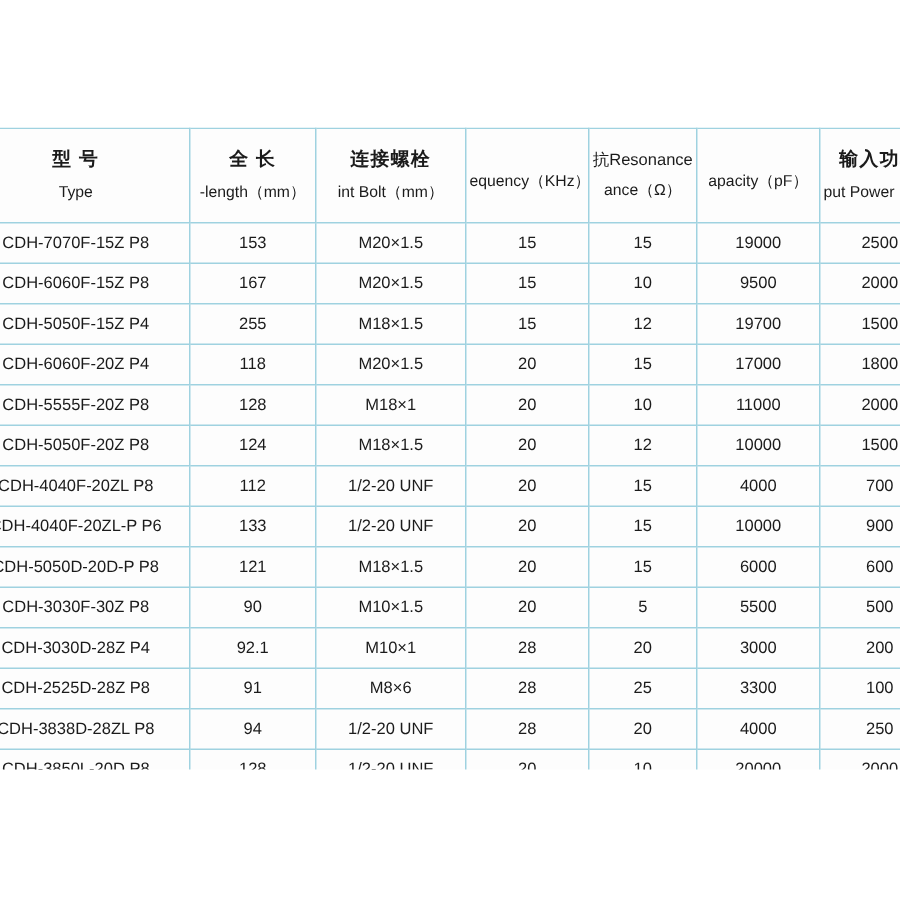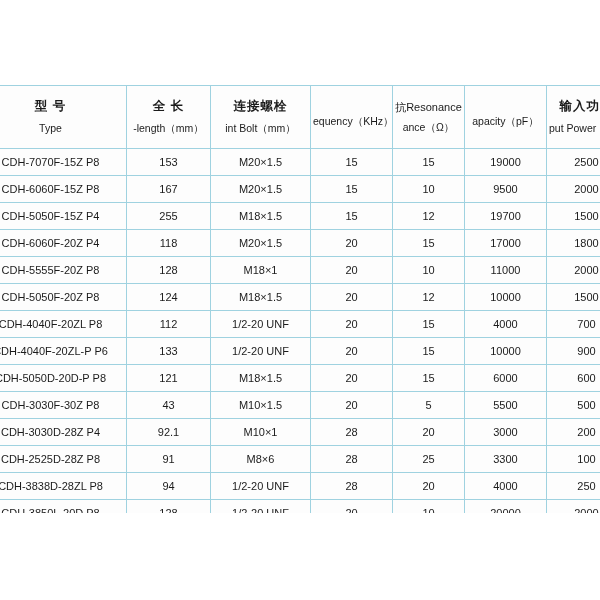--- a/index.html
+++ b/index.html
@@ -219,21 +219,21 @@
             <td class="cell-type">CDH-5050D-20D-P  P8</td>
             <td class="cell-num">121</td>
             <td class="cell-num">M18×1.5</td>
             <td class="cell-num">20</td>
             <td class="cell-num">15</td>
             <td class="cell-num">6000</td>
             <td class="cell-num">600</td>
           </tr>
           <tr>
             <td class="cell-type">CDH-3030F-30Z  P8</td>
-            <td class="cell-num">43</td>
+            <td class="cell-num">90</td>
             <td class="cell-num">M10×1.5</td>
             <td class="cell-num">20</td>
             <td class="cell-num">5</td>
             <td class="cell-num">5500</td>
             <td class="cell-num">500</td>
           </tr>
           <tr>
             <td class="cell-type">CDH-3030D-28Z  P4</td>
             <td class="cell-num">92.1</td>
             <td class="cell-num">M10×1</td>

